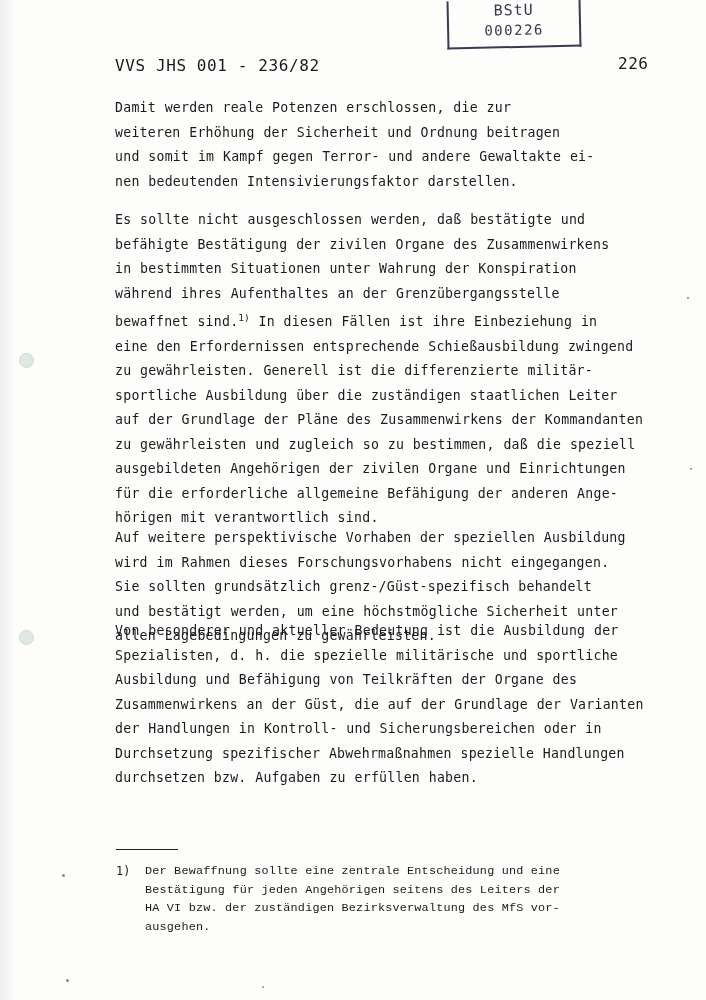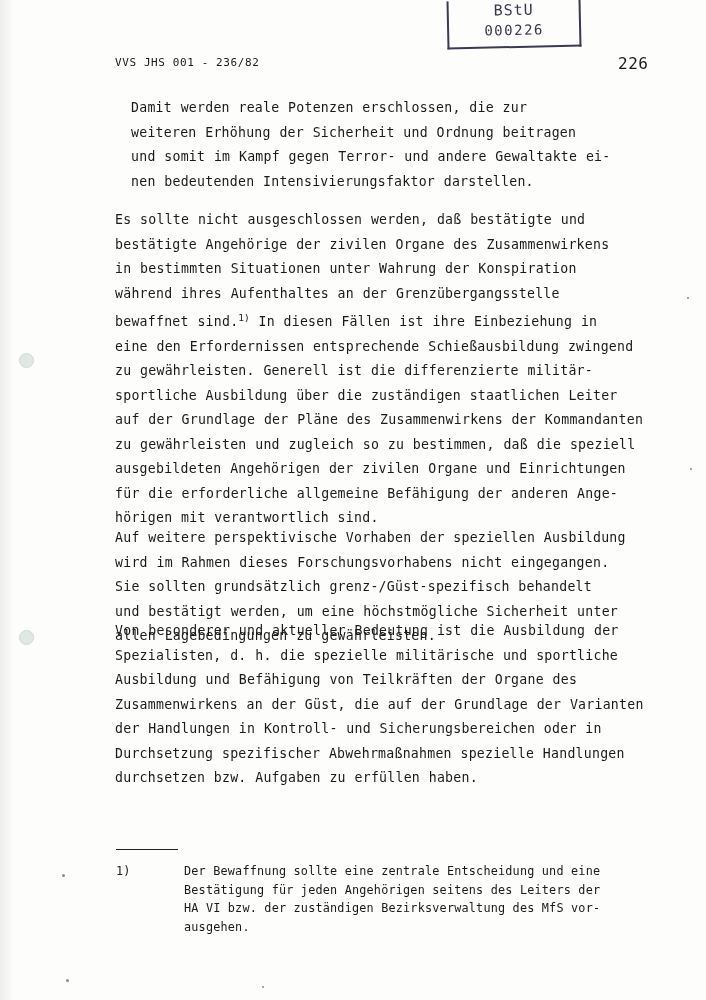--- a/index.html
+++ b/index.html
@@ -52,21 +52,21 @@
     text-align: center;
     font-size: 14px;
     letter-spacing: 1.5px;
   }
 
   
   .doc-ref {
     position: absolute;
     left: 115px;
     top: 56px;
-    font-size: 11px;
+    font-size: 16px;
     letter-spacing: 0.6px;
     white-space: nowrap;
   }
   .page-number {
     position: absolute;
     left: 618px;
     top: 54px;
     font-size: 16px;
     letter-spacing: 0.5px;
   }
@@ -76,21 +76,21 @@
     position: absolute;
     left: 115px;
     width: 545px;
     font-size: 13.2px;
     line-height: 24.5px;
     letter-spacing: 0.25px;
     text-align: left;
     white-space: pre-wrap;
     word-spacing: 0.5px;
   }
-  #para-1 { top: 96px; margin-left: 16px; }
+  #para-1 { top: 96px; }
   #para-2 { top: 208px; }
   #para-3 { top: 526px; }
   #para-4 { top: 619px; }
 
   .sup {
     font-size: 9.5px;
     vertical-align: super;
     letter-spacing: 0;
   }
 
@@ -113,22 +113,23 @@
     letter-spacing: 0.2px;
   }
   .footnote-marker {
     position: absolute;
     left: 0;
     top: 0;
     font-size: 11.8px;
   }
   .footnote-text {
     display: block;
-    margin-left: 68px;
+    margin-left: 29px;
     white-space: pre-wrap;
+    font-family: Liberation Mono, monospace;
   }
 
   
   .punch {
     position: absolute;
     width: 13px;
     height: 13px;
     border-radius: 50%;
     background: #dfe8e2;
     border: 1px solid #cddbd3;
@@ -168,21 +169,21 @@
 
   <div class="doc-ref">VVS JHS 001 - 236/82</div>
   <div class="page-number">226</div>
 
   <div class="body-block" id="para-1">Damit werden reale Potenzen erschlossen, die zur
 weiteren Erhöhung der Sicherheit und Ordnung beitragen
 und somit im Kampf gegen Terror- und andere Gewaltakte ei-
 nen bedeutenden Intensivierungsfaktor darstellen.</div>
 
   <div class="body-block" id="para-2"><span>Es sollte nicht ausgeschlossen werden, daß bestätigte und
-bestätigte Angehörige der zivilen Organe des Zusammenwirkens
+befähigte Bestätigung der zivilen Organe des Zusammenwirkens
 in bestimmten Situationen unter Wahrung der Konspiration
 während ihres Aufenthaltes an der Grenzübergangsstelle
 bewaffnet sind.</span><span class="sup">1)</span><span> In diesen Fällen ist ihre Einbeziehung in
 eine den Erfordernissen entsprechende Schießausbildung zwingend
 zu gewährleisten. Generell ist die differenzierte militär-
 sportliche Ausbildung über die zuständigen staatlichen Leiter
 auf der Grundlage der Pläne des Zusammenwirkens der Kommandanten
 zu gewährleisten und zugleich so zu bestimmen, daß die speziell
 ausgebildeten Angehörigen der zivilen Organe und Einrichtungen
 für die erforderliche allgemeine Befähigung der anderen Ange-

